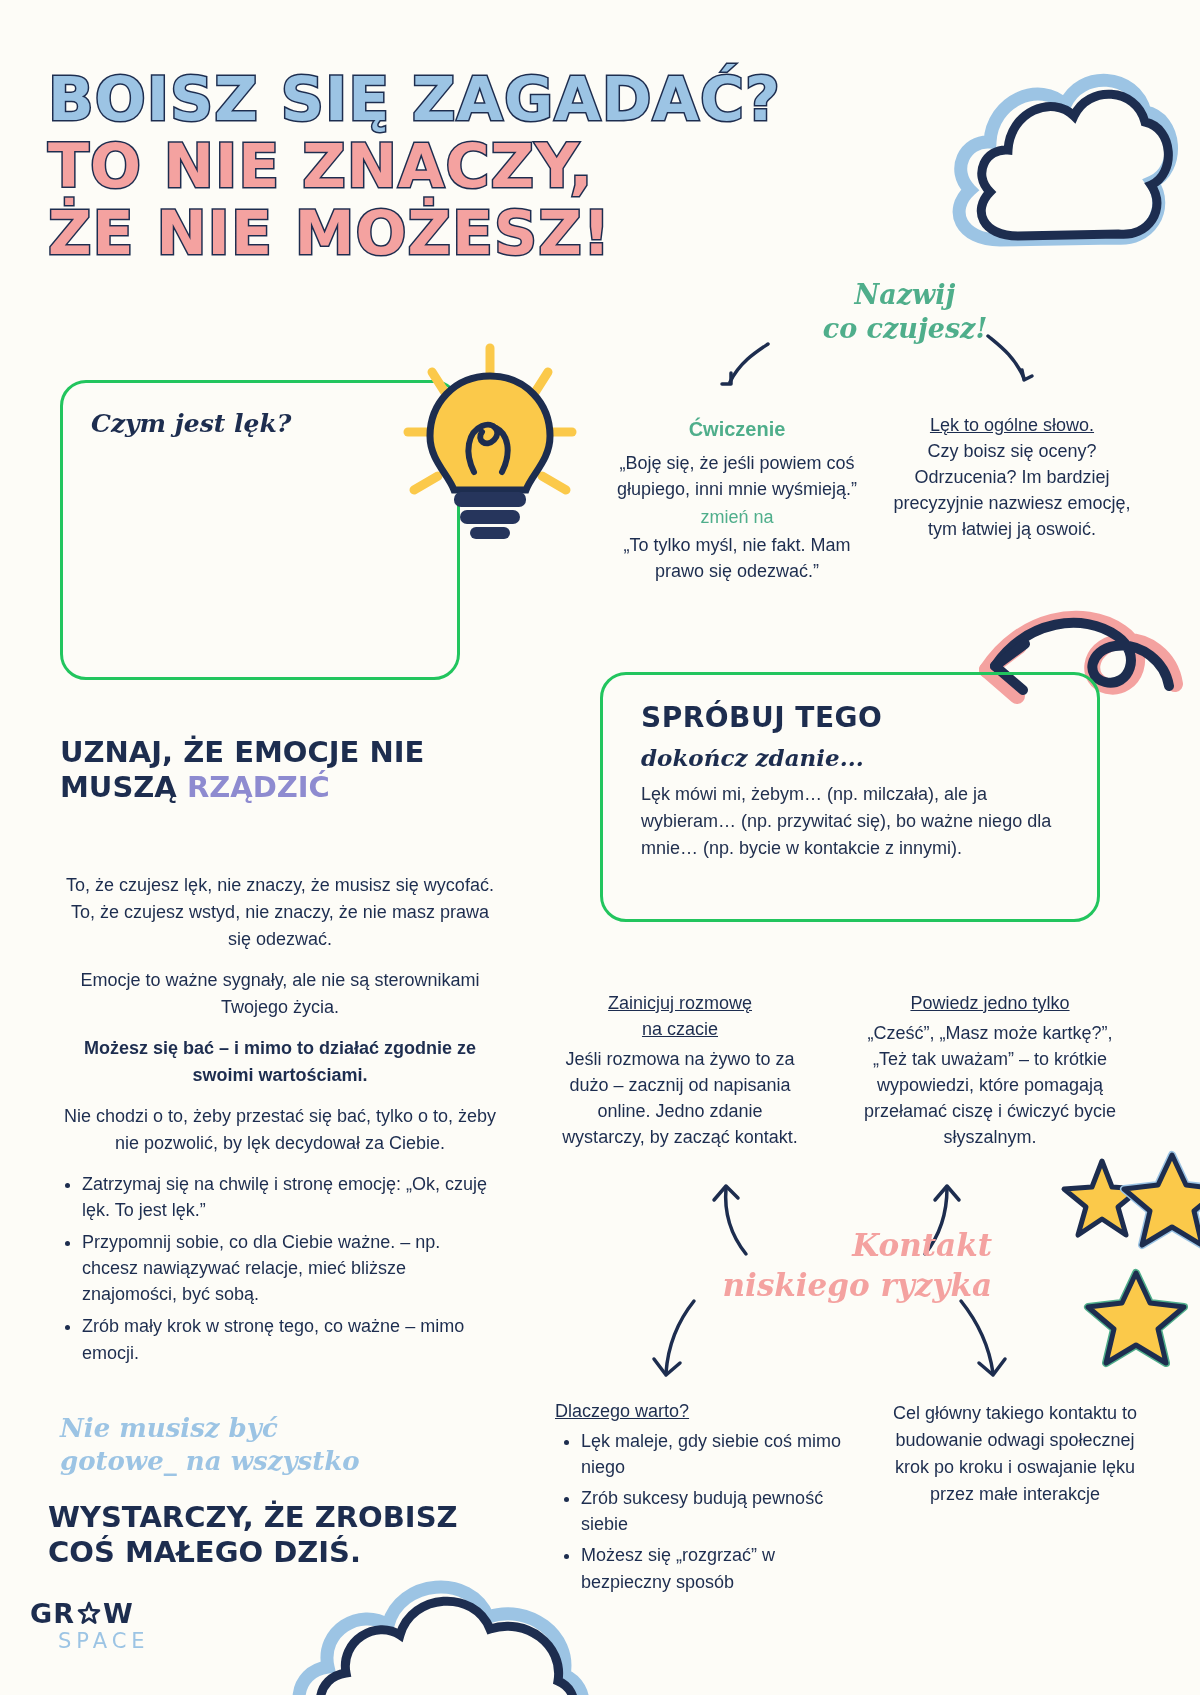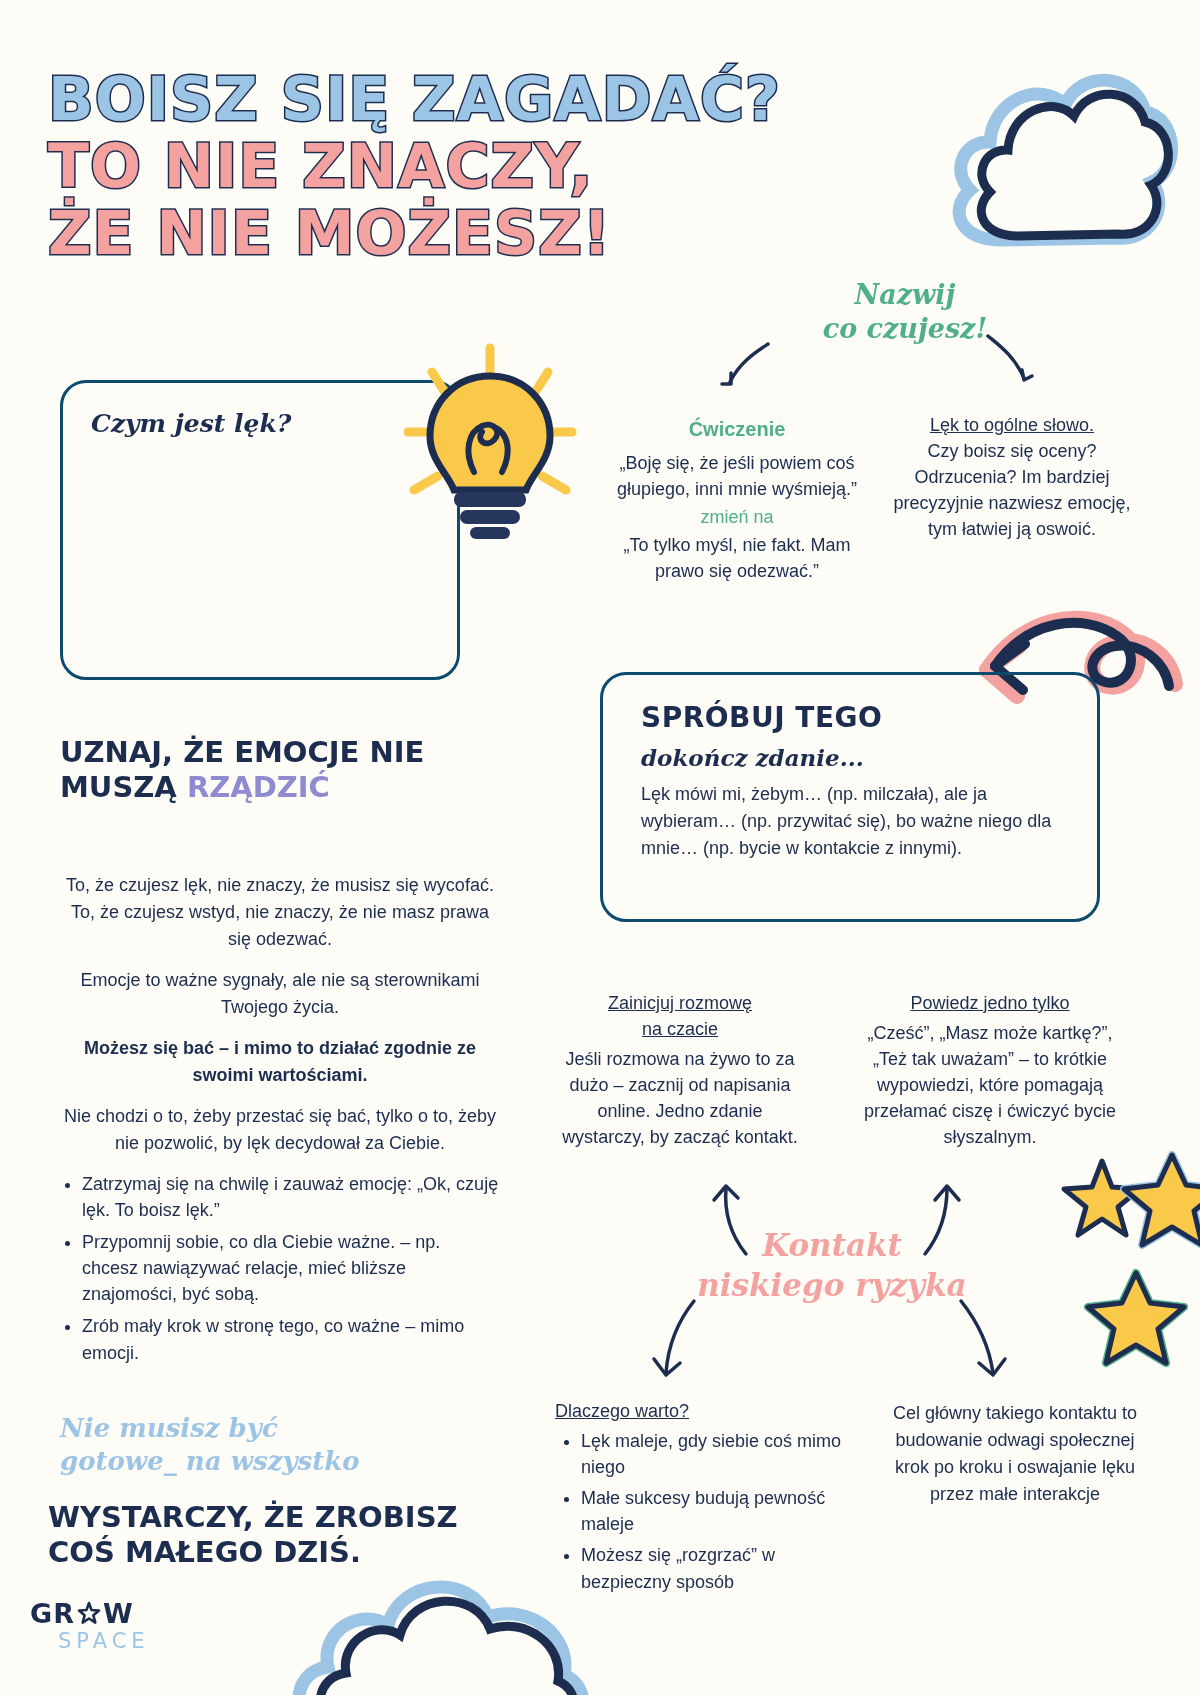--- a/index.html
+++ b/index.html
@@ -49,21 +49,21 @@
     -webkit-text-stroke: 3px #1d2d4f;
     paint-order: stroke fill;
   }
   .t1 { color: #9cc4e4; font-size: 60px; }
   .t2 { color: #f4a2a0; font-size: 60px; margin-top: 4px;}
   .t3 { color: #f4a2a0; font-size: 60px; margin-top: 4px;}
 
   
   .box {
     position: absolute;
-    border: 3px solid #0c4a6e;
+    border: 3px solid #22c55e;
     border-radius: 26px;
     background: transparent;
   }
 
   
   #box-czym {
     top: 380px; left: 60px; width: 400px; height: 300px;
     padding: 26px 28px;
   }
   .script-head {
@@ -242,21 +242,21 @@
   }
   .mini-head {
     font-weight: normal;
     text-decoration: underline;
     display: block;
     margin-bottom: 4px;
   }
   #kontakt-script {
     position: absolute;
     top: 1225px; left: 672px; width: 320px;
-    text-align: center;
+    text-align: right;
     font-family: "DejaVu Serif", serif;
     font-style: italic;
     font-weight: bold;
     font-size: 31px;
     line-height: 1.3;
     color: #f4a2a0;
   }
   #dlaczego {
     position: absolute;
     top: 1398px; left: 555px; width: 290px;
@@ -330,21 +330,21 @@
       <span>MUSZĄ </span><span class="purple">RZĄDZIĆ</span>
     </div>
   </div>
 
   <div id="uznaj-body">
     <p>To, że czujesz lęk, nie znaczy, że musisz się wycofać. To, że czujesz wstyd, nie znaczy, że nie masz prawa się odezwać.</p>
     <p>Emocje to ważne sygnały, ale nie są sterownikami Twojego życia.</p>
     <p class="strong">Możesz się bać – i mimo to działać zgodnie ze swoimi wartościami.</p>
     <p>Nie chodzi o to, żeby przestać się bać, tylko o to, żeby nie pozwolić, by lęk decydował za Ciebie.</p>
     <ul>
-      <li>Zatrzymaj się na chwilę i zauważ emocję: „Ok, czuję lęk. To boisz lęk.”</li>
+      <li>Zatrzymaj się na chwilę i stronę emocję: „Ok, czuję lęk. To jest lęk.”</li>
       <li>Przypomnij sobie, co dla Ciebie ważne. – np. chcesz nawiązywać relacje, mieć bliższe znajomości, być sobą.</li>
       <li>Zrób mały krok w stronę tego, co ważne – mimo emocji.</li>
     </ul>
   </div>
 
   <div id="closing-script">
     <div>Nie musisz być</div>
     <div>gotowe_ na wszystko</div>
   </div>
   <div id="closing-bold">
@@ -451,21 +451,21 @@
     <svg width="80" height="90" viewBox="0 0 80 90">
       <path d="M16 6 C32 26 44 50 48 78" fill="none" stroke="#1d2d4f" stroke-width="3.5" stroke-linecap="round"></path>
       <path d="M34 68 L48 80 M48 80 L60 64" fill="none" stroke="#1d2d4f" stroke-width="3.5" stroke-linecap="round"></path>
     </svg>
   </div>
 
   <div id="dlaczego">
     <span class="mini-head">Dlaczego warto?</span>
     <ul>
       <li>Lęk maleje,  gdy siebie coś mimo niego</li>
-      <li>Małe sukcesy budują pewność maleje</li>
+      <li>Zrób sukcesy budują pewność siebie</li>
       <li> Możesz się „rozgrzać” w bezpieczny sposób</li>
     </ul>
   </div>
 
   <div id="cel">Cel główny takiego kontaktu to budowanie odwagi społecznej krok po kroku i oswajanie lęku przez małe interakcje</div>
 
   <div class="stars">
     <svg width="170" height="210" viewBox="0 0 170 210">
       <path d="M62 6 L72 32 L100 34 L78 52 L86 80 L62 64 L38 80 L46 52 L24 34 L52 32 Z" fill="#fbc94a" stroke="#1d2d4f" stroke-width="5" stroke-linejoin="round"></path>
       <path d="M132 0 L146 30 L180 34 L154 56 L162 90 L132 72 L102 90 L110 56 L84 34 L118 30 Z" fill="#fbc94a" stroke="#9cc4e4" stroke-width="8" stroke-linejoin="round"></path>

